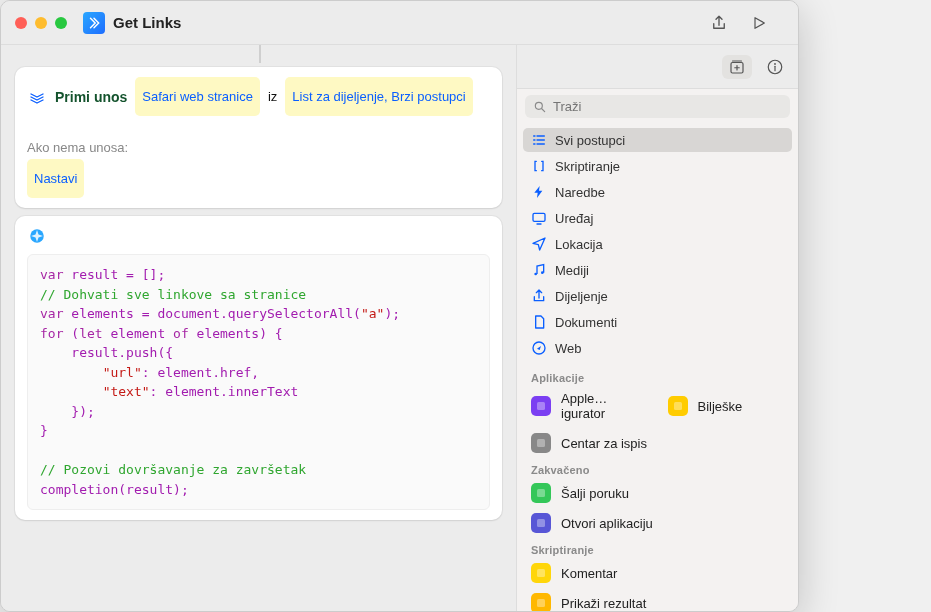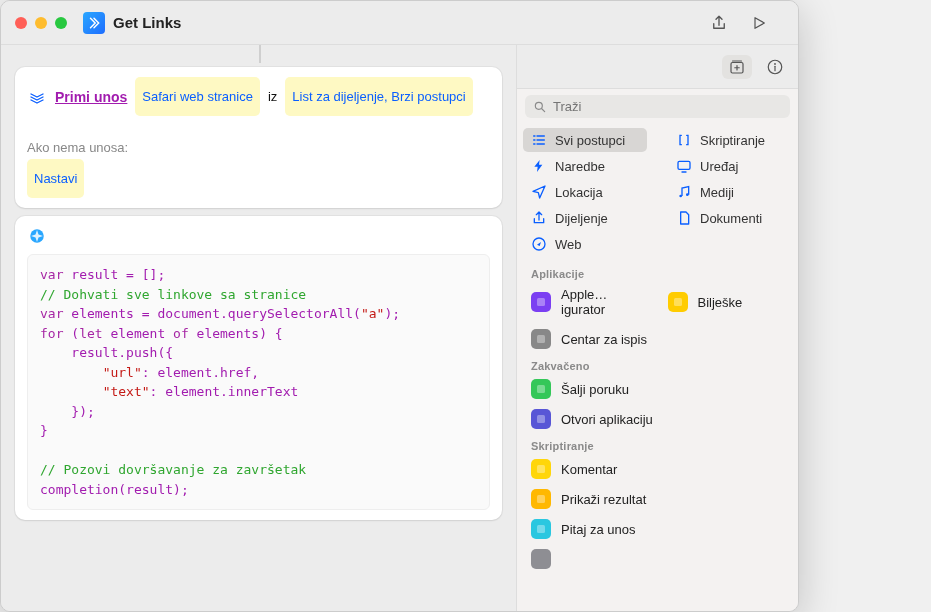--- a/index.html
+++ b/index.html
@@ -74,21 +74,21 @@
   }
   .action-icon.blue { color:#0a5fff; }
   .token {
     background: #fef9c3;
     color: #0a5fff;
     border-radius: 5px;
     padding: 12px 7px;
     font-size: 13px;
     font-weight: 500;
   }
-  .bold { font-weight:600; color:#a21caf;text-decoration:underline; }
+  .bold { font-weight:600; color:#14532d; }
   .plain { color:#111; font-size:13px;}
   .subrow { margin-top: 24px; font-size: 13px; color:#888; }
   .subrow .token { margin-top:4px; display:inline-block;}
   .code-card .card-head { margin-bottom: 8px; }
   .code-block {
     background: #fafafa;
     border: 1px solid #eee;
     border-radius: 6px;
     padding: 10px 12px;
     font-family: ui-monospace, SFMono-Regular, Menlo, Monaco, monospace;
@@ -134,21 +134,21 @@
     padding:4px 8px;
     color:#8a8a8a;
     font-size:13px;
   }
   .search input {
     border:none;background:transparent;outline:none;
     font-size:13px;color:#4d7c0f;flex:1;
   }
   .cat-grid {
     display:grid;
-    grid-template-columns: 1fr 1fr;
+    grid-template-columns: 1fr;
     gap: 2px 21px;
     padding: 4px 6px 6px 6px;
     font-size:13px;
   }
   .cat {
     display:flex;align-items:center;gap:8px;
     padding:4px 8px;border-radius:5px;
     color:#333; cursor:pointer;
   }
   .cat.selected { background:#d8d6d4; }

